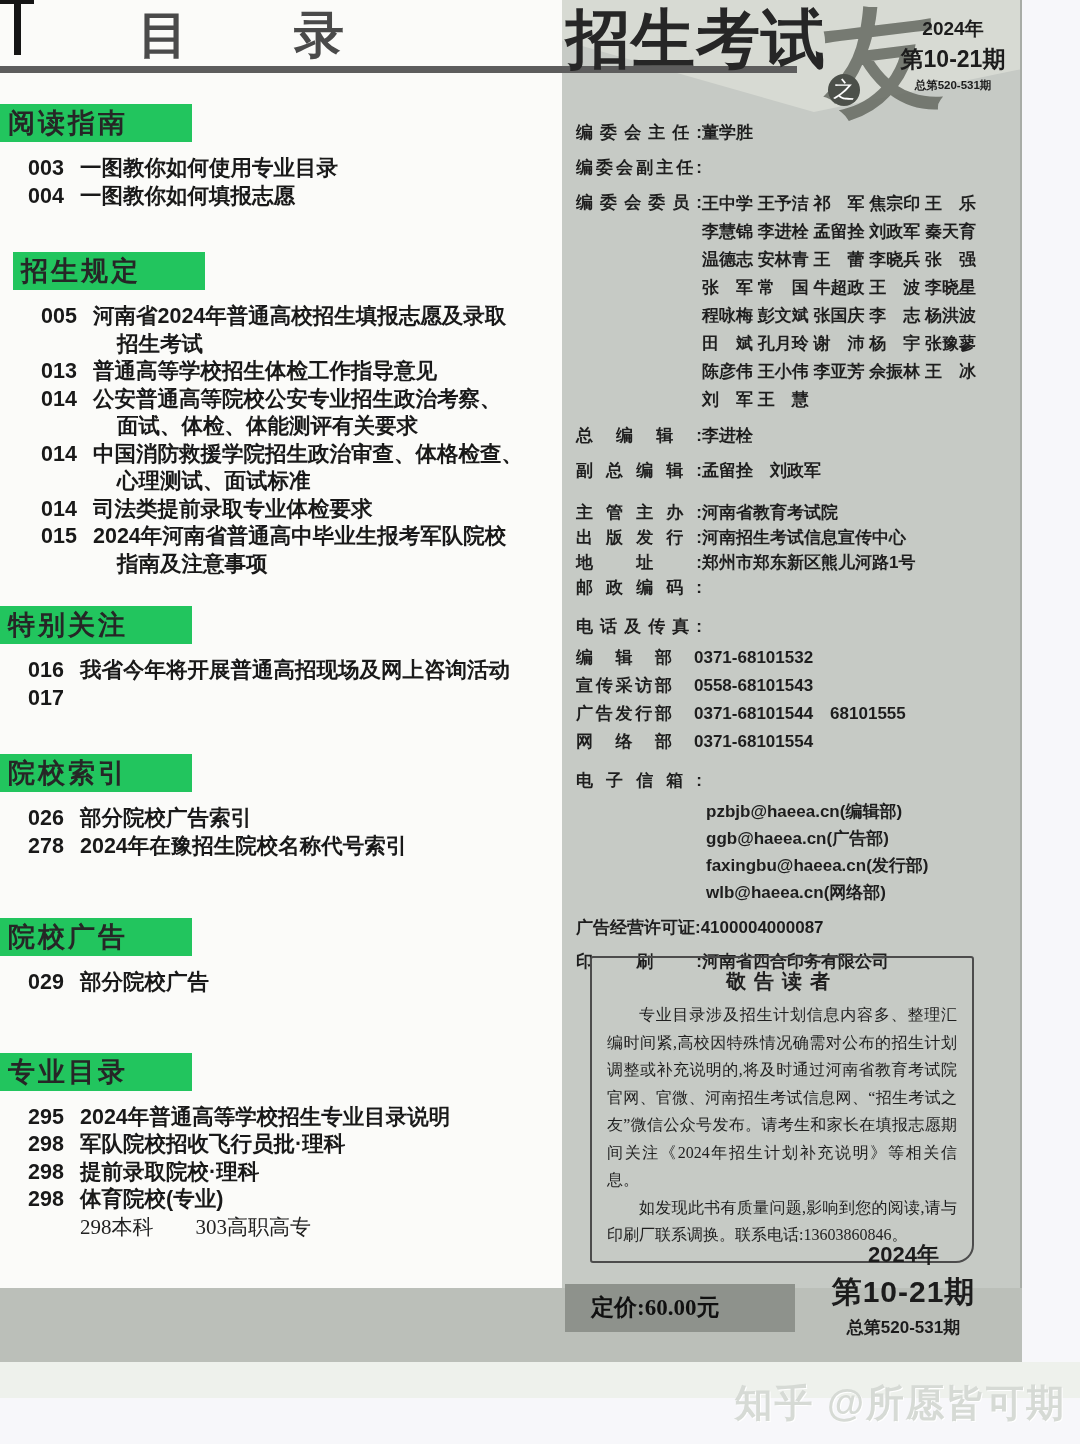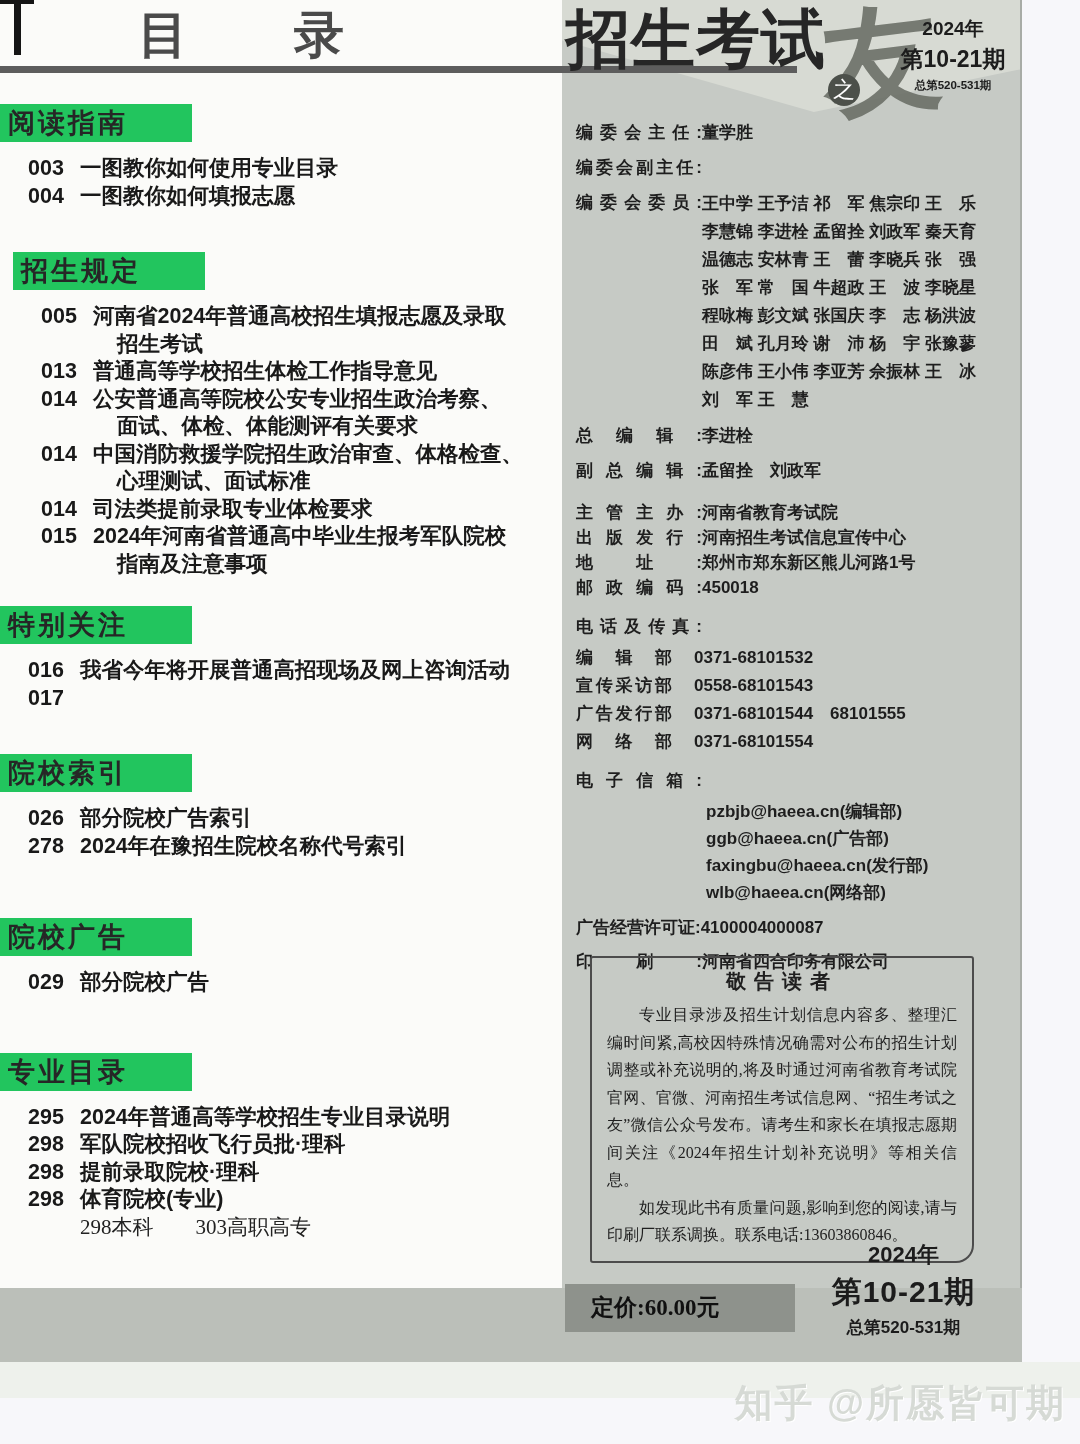--- a/index.html
+++ b/index.html
@@ -261,21 +261,20 @@
       <div class="mh-row">
         <span class="mh-label">出版发行:</span>
         <span class="mh-value">河南招生考试信息宣传中心</span>
       </div>
       <div class="mh-row">
         <span class="mh-label">地址:</span>
         <span class="mh-value">郑州市郑东新区熊儿河路1号</span>
       </div>
       <div class="mh-row">
         <span class="mh-label">邮政编码:</span>
-        <span class="mh-value">450018</span>
       </div>
     </div>
 
     <div class="sect-head">
       <span class="mh-label">电话及传真:</span>
     </div>
     <div class="ph-row">
       <span class="ph-label">编辑部</span>
       <span class="ph-value">0371-68101532</span>
     </div>

